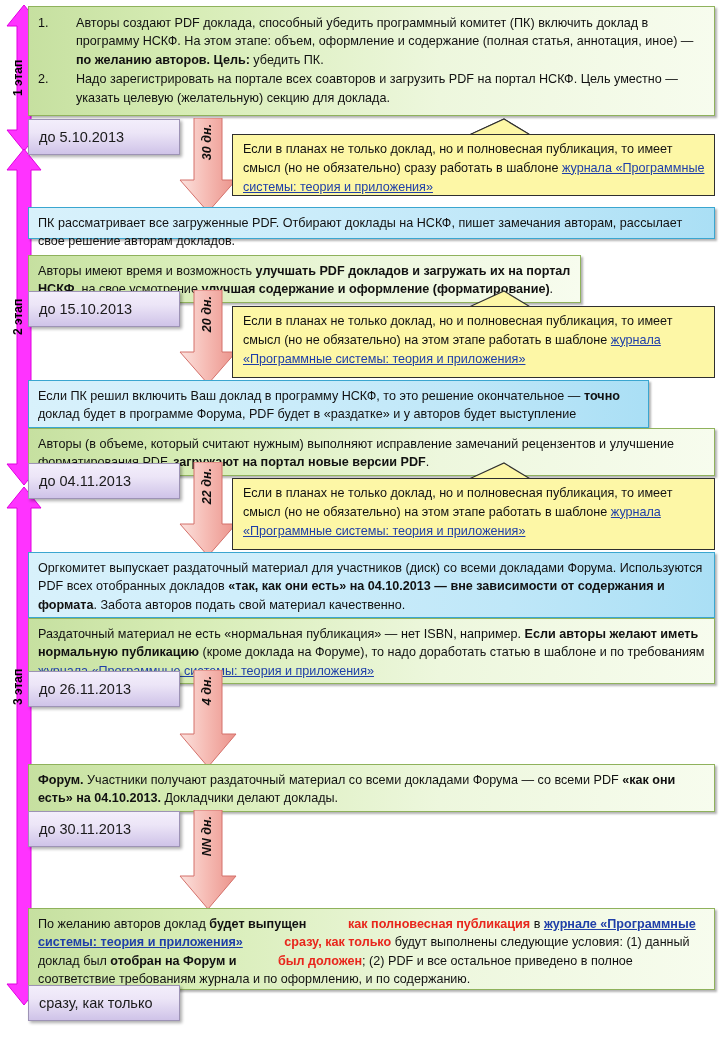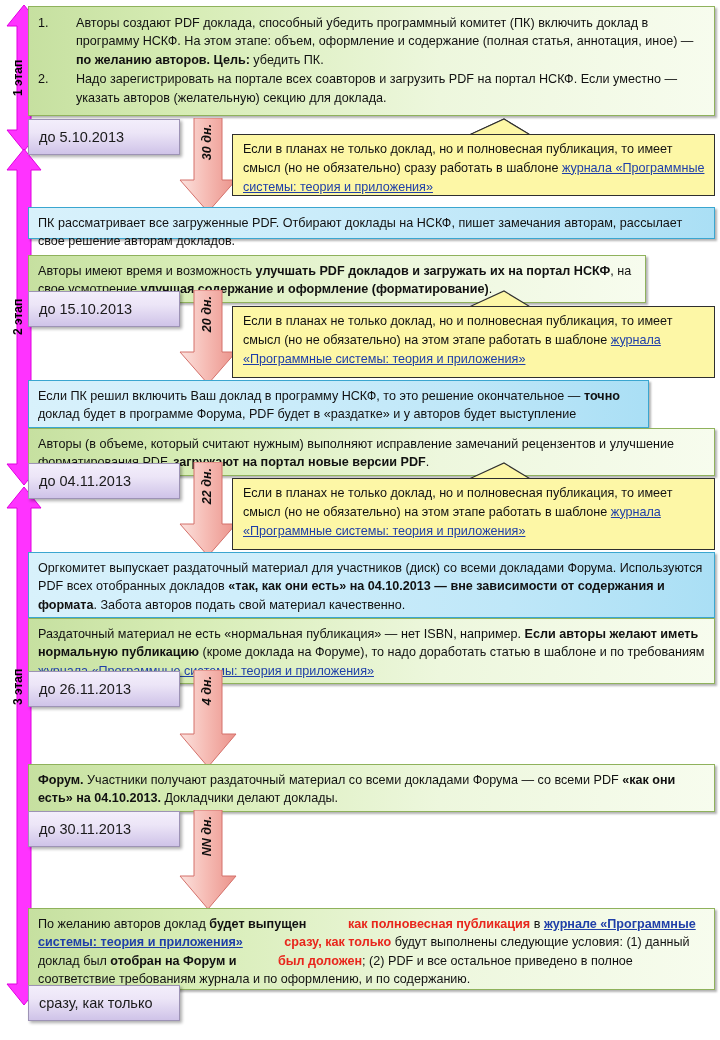--- a/index.html
+++ b/index.html
@@ -126,21 +126,21 @@
   <div class="stage-label" style="top:655px;height:64px;width:20px;">3 этап</div>
 
   <div class="box green" style="left:28px;top:6px;width:687px;height:110px;padding-top:7px;">
     <ul class="numlist">
       <li>
         <span class="n">1.</span>
         <span class="t"><span>Авторы создают PDF доклада, способный убедить программный комитет  (ПК) включить доклад в программу НСКФ.  На этом этапе: объем, оформление и содержание (полная статья, аннотация, иное) — </span><b>по желанию авторов.  Цель:</b><span> убедить ПК.</span></span>
       </li>
       <li>
         <span class="n">2.</span>
-        <span class="t">Надо зарегистрировать на портале всех соавторов и загрузить PDF на портал НСКФ.  Если уместно — указать авторов (желательную) секцию для доклада.</span>
+        <span class="t">Надо зарегистрировать на портале всех соавторов и загрузить PDF на портал НСКФ.  Цель уместно — указать целевую (желательную) секцию для доклада.</span>
       </li>
     </ul>
   </div>
 
   <div class="datepill" style="left:28px;top:119px;width:152px;">
     <span>до 5.10.2013</span>
   </div>
 
   <div class="downarrow" style="left:176px;top:118px;width:64px;height:95px;">
     <svg width="64" height="95" viewBox="0 0 64 95">
@@ -163,21 +163,21 @@
     </svg>
     <div class="cbody">
       <p><span>Если в планах не только доклад, но и полновесная публикация, то имеет смысл (но не обязательно) сразу работать в шаблоне </span><span class="lnk">журнала «Программные системы: теория и приложения»</span></p>
     </div>
   </div>
 
   <div class="box blue" style="left:28px;top:207px;width:687px;height:32px;">
     <p>ПК рассматривает все загруженные PDF.  Отбирают доклады на НСКФ, пишет замечания авторам, рассылает свое решение авторам докладов.</p>
   </div>
 
-  <div class="box green" style="left:28px;top:255px;width:618px;height:48px;">
+  <div class="box green" style="left:28px;top:255px;width:553px;height:48px;">
     <p><span>Авторы имеют время и возможность </span><b>улучшать PDF докладов и загружать их на портал НСКФ</b><span>, на свое усмотрение </span><b>улучшая содержание и оформление (форматирование)</b><span>.</span></p>
   </div>
 
   <div class="datepill" style="left:28px;top:291px;width:152px;">
     <span>до 15.10.2013</span>
   </div>
 
   <div class="downarrow" style="left:176px;top:290px;width:64px;height:95px;">
     <svg width="64" height="95" viewBox="0 0 64 95">
       <polygon points="18,0 46,0 46,62 60,62 32,94 4,62 18,62" fill="url(#ag1)" stroke="#d4706a" stroke-width="1"></polygon>

